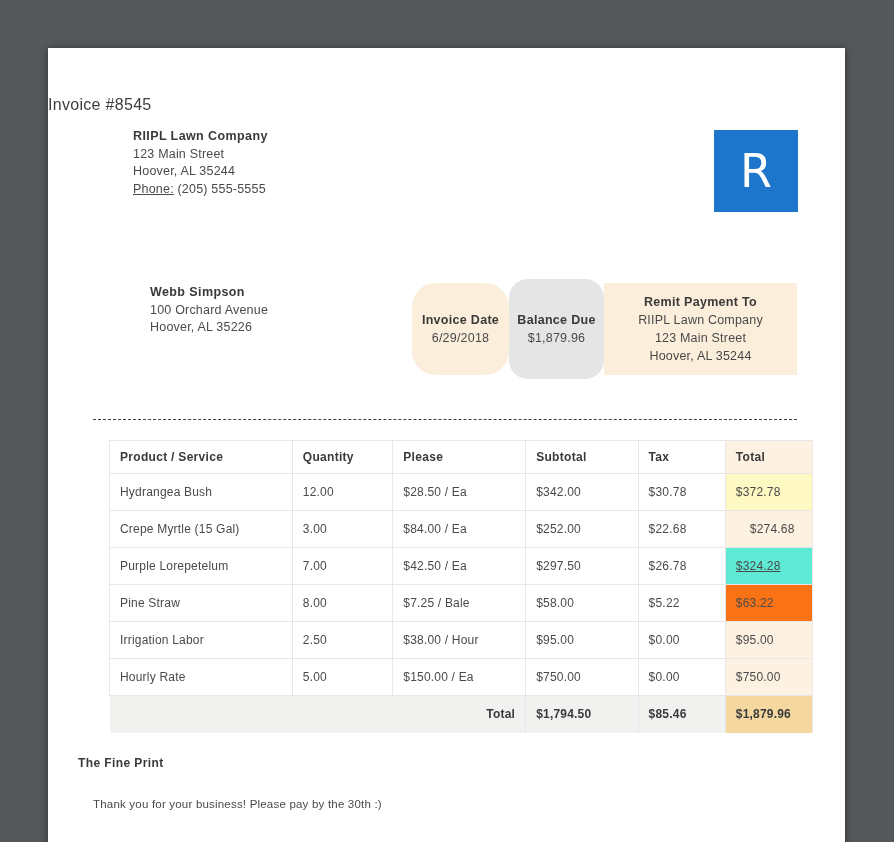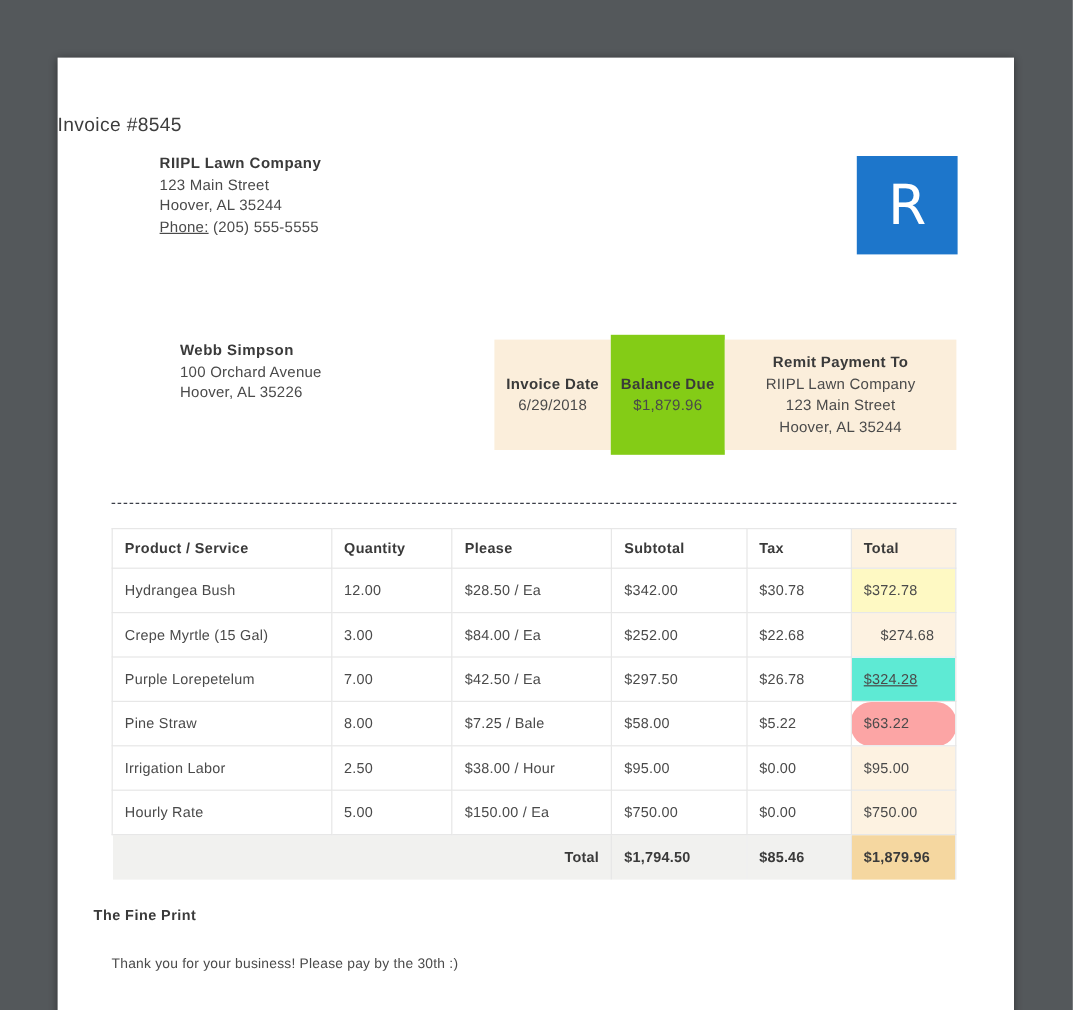--- a/index.html
+++ b/index.html
@@ -57,21 +57,21 @@
   .box-label { font-weight:bold; color:#3a3a3a; letter-spacing:.3px; }
   .box-date   { width:97px;  height:92px; }
   .box-balance{ width:95px;  height:100px; margin-top:-4px; }
   .box-remit  { width:193px; height:92px; }
 
   .dashed {
     left:45px; top:371px; width:704px; height:0;
     border-top:1px dashed #3b3e48;
   }
 
-  .table-wrap { left:45px; top:392px; width:704px; }
+  .table-wrap { left:61px; top:392px; width:704px; }
   table { width:704px; border-collapse:collapse; table-layout:fixed; }
   th, td {
     border:1px solid #e7e7e7;
     font-size:12px; color:#4a4a4a;
     text-align:left; letter-spacing:.2px;
     padding:0 10px; overflow:hidden; white-space:nowrap;
   }
   th { height:33px; font-weight:bold; color:#3a3a3a; letter-spacing:.3px; }
   td { height:37px; }
   .col-total-bg { background:#fdf2e1; }
@@ -109,25 +109,25 @@
     <span>R</span>
   </div>
 
   <div class="customer-block">
     <div class="bold-line">Webb Simpson</div>
     <div>100 Orchard Avenue</div>
     <div>Hoover, AL 35226</div>
   </div>
 
   <div class="summary-boxes">
-    <div class="box box-date" id="boxDate" style="background: rgb(251, 238, 219);">
+    <div class="box box-date" id="boxDate" style="background: rgb(251, 238, 219); border-radius: 24px;">
       <div class="box-label">Invoice Date</div>
       <div>6/29/2018</div>
     </div>
-    <div class="box box-balance" id="boxBalance" style="background: #84cc16;">
+    <div class="box box-balance" id="boxBalance" style="background: #e5e5e5; border-radius: 19px;">
       <div class="box-label">Balance Due</div>
       <div>$1,879.96</div>
     </div>
     <div class="box box-remit" id="boxRemit" style="background: rgb(251, 238, 219);">
       <div class="box-label">Remit Payment To</div>
       <div>RIIPL Lawn Company</div>
       <div>123 Main Street</div>
       <div>Hoover, AL 35244</div>
     </div>
   </div>
@@ -178,21 +178,21 @@
           <td>$297.50</td>
           <td>$26.78</td>
           <td class="col-total-bg" style="background: #5eead4; text-decoration: underline;">$324.28</td>
         </tr>
         <tr>
           <td>Pine Straw</td>
           <td>8.00</td>
           <td>$7.25 / Bale</td>
           <td>$58.00</td>
           <td>$5.22</td>
-          <td class="col-total-bg" style="background: #fca5a5; border-radius: 17px;">$63.22</td>
+          <td class="col-total-bg" style="background: #f97316;">$63.22</td>
         </tr>
         <tr>
           <td>Irrigation Labor</td>
           <td>2.50</td>
           <td>$38.00 / Hour</td>
           <td>$95.00</td>
           <td>$0.00</td>
           <td class="col-total-bg" style="background: rgb(253, 242, 225);">$95.00</td>
         </tr>
         <tr>

